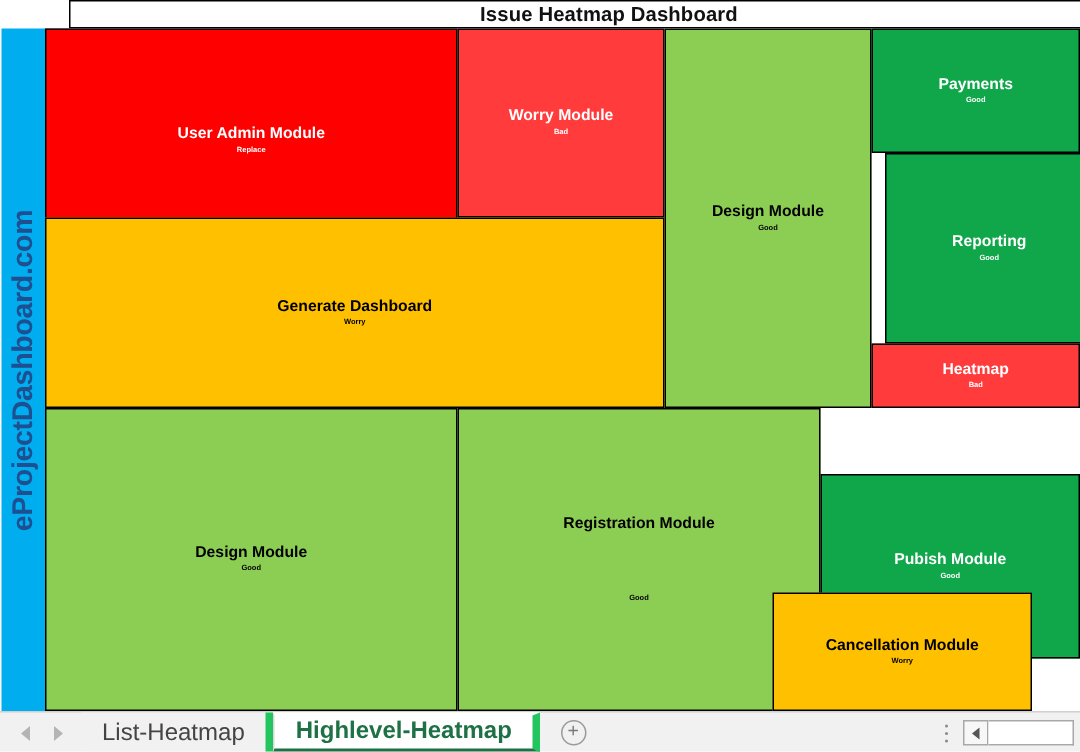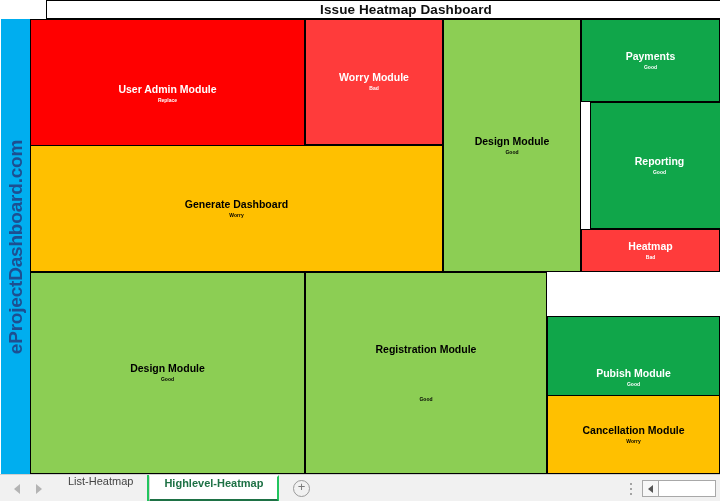--- a/index.html
+++ b/index.html
@@ -127,24 +127,25 @@
   }
   .nav-arrows .arrow-left { border-right: 6px solid #b4b4b4; }
   .nav-arrows .arrow-right { border-left: 6px solid #b4b4b4; }
 
   .tabs {
     display: flex;
     align-items: stretch;
   }
   .tab {
     display: flex;
+    align-items: center;
     padding: 0 14px;
-    font-size: 11px;
+    font-size: 16px;
     color: #444444;
-    border-right: 2px solid #22c55e;
+    border-right: 5px solid #22c55e;
     background: #f1f1f1;
     cursor: default;
   }
   .tab.active {
     background: #ffffff;
     color: #1E7145;
     font-weight: bold;
     border-top: 2px solid #ffffff;
     border-bottom: 3px solid #1E7145;
     border-left: 1px solid #d7d7d7;
@@ -259,21 +260,21 @@
           <div class="tile-status">Good</div>
         </div>
         <div class="tile txt-black" style="left: 305px; top: 253px; width: 242px; height: 202px; background: rgb(140, 206, 84); gap: 39px;">
           <div class="tile-title">Registration Module</div>
           <div class="tile-status">Good</div>
         </div>
         <div class="tile txt-white" style="left: 547px; top: 253px; width: 173px; height: 123px; background: rgb(16, 166, 74); margin-top: 44px;">
           <div class="tile-title">Pubish Module</div>
           <div class="tile-status">Good</div>
         </div>
-        <div class="tile txt-black" style="left: 547px; top: 376px; width: 173px; height: 79px; background: rgb(255, 192, 0);">
+        <div class="tile txt-black" style="left: 515px; top: 376px; width: 173px; height: 79px; background: rgb(255, 192, 0);">
           <div class="tile-title">Cancellation Module</div>
           <div class="tile-status">Worry</div>
         </div>
       </div>
   </div>
 
   <div class="tabbar">
     <div class="nav-arrows">
       <span class="arrow arrow-left"></span>
       <span class="arrow arrow-right"></span>

